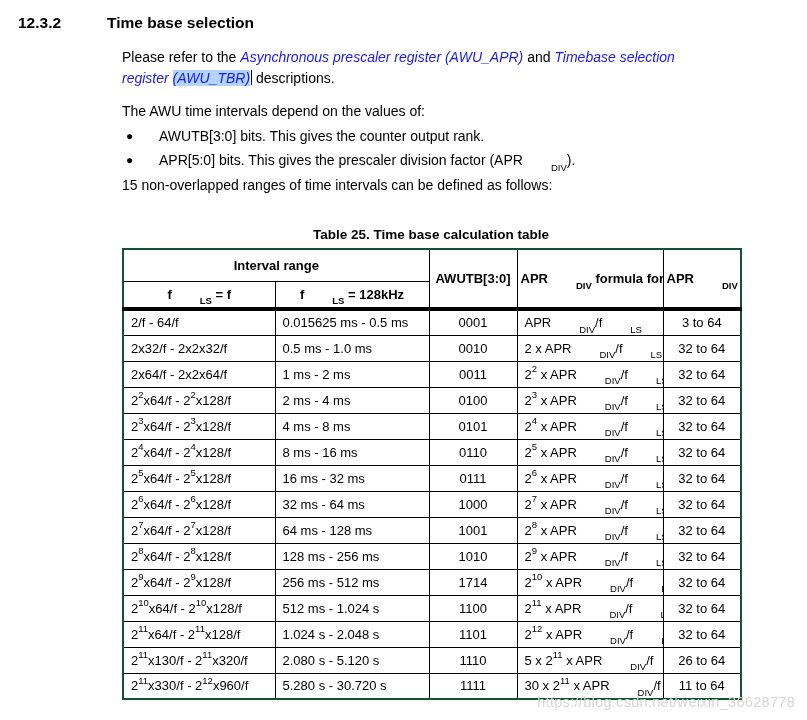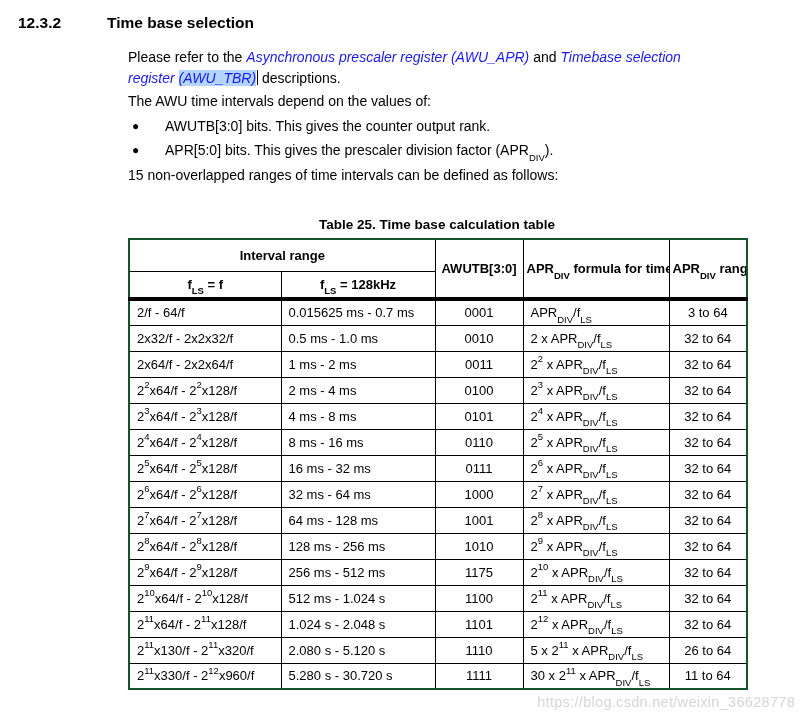--- a/index.html
+++ b/index.html
@@ -17,41 +17,41 @@
     position: absolute;
     top: 14px;
     left: 18px;
     display: flex;
     font-weight: bold;
     font-size: 15.5px;
   }
   .sec-num { width: 89px; }
   .content {
     position: absolute;
-    left: 128px;
+    left: 122px;
     top: 47px;
     width: 618px;
     font-size: 14px;
   }
   .para { line-height: 21px; }
   .doclink {
     color: #1a1ae8;
     font-style: italic;
     text-decoration: none;
   }
   .selected { background: #b3d4fc; }
   .caret {
     display: inline-block;
     width: 0;
     height: 15px;
     border-left: 1.5px solid #000;
     vertical-align: -2px;
     margin-left: 1px;
   }
-  .lead-line { margin-top: 2px; line-height: 20px; }
+  .lead-line { margin-top: 12px; line-height: 20px; }
   .bullets { margin-top: 3px; }
   .bullet-row { display: flex; line-height: 24px; }
   .bullet-dot { width: 37px; padding-left: 4px; font-size: 12px; }
   .follow-line { margin-top: 3px; line-height: 20px; }
   .table-caption {
     margin-top: 32px;
     text-align: center;
     font-weight: bold;
     font-size: 13.5px;
   }
@@ -69,21 +69,21 @@
     white-space: nowrap;
   }
   table.tb th { font-weight: bold; text-align: center; padding: 2px 3px; }
   tr.head1 { height: 32px; }
   tr.head2 { height: 28px; }
   .hb { border-bottom: 4px solid #000 !important; }
   table.tb tbody tr { height: 26px; }
   table.tb td { padding: 0 7px; text-align: left; }
   table.tb td.c2, table.tb td.c4 { text-align: center; padding: 0 2px; margin-top: 48px; }
   sup { font-size: 9.5px; line-height: 0; position: relative; top: -1px; }
-  sub { font-size: 9.5px; line-height: 0; position: relative; top: 2px; }
+  sub { font-size: 9.5px; line-height: 0; position: relative; top: 2px; margin-left: 28px; }
   .watermark {
     position: absolute;
     right: 12px;
     top: 694px;
     font-size: 14.5px;
     color: #d6d6d6;
     letter-spacing: 0.3px;
     text-align: right;
   }
   .col-w0 { width: 152px; } .col-w1 { width: 154px; } .col-w2 { width: 88px; }
@@ -136,21 +136,21 @@
           <th rowspan="2" class="hb">APR<sub>DIV</sub> range</th>
         </tr>
         <tr class="head2">
           <th class="hb">f<sub>LS</sub> = f</th>
           <th class="hb">f<sub>LS</sub> = 128kHz</th>
         </tr>
       </thead>
       <tbody>
           <tr>
             <td class="c0">2/f - 64/f</td>
-            <td class="c1">0.015625 ms - 0.7 ms</td>
+            <td class="c1">0.015625 ms - 0.5 ms</td>
             <td class="c2">0001</td>
             <td class="c3">APR<sub>DIV</sub>/f<sub>LS</sub></td>
             <td class="c4">3 to 64</td>
           </tr>
           <tr>
             <td class="c0">2x32/f - 2x2x32/f</td>
             <td class="c1">0.5 ms - 1.0 ms</td>
             <td class="c2">0010</td>
             <td class="c3">2 x APR<sub>DIV</sub>/f<sub>LS</sub></td>
             <td class="c4">32 to 64</td>
@@ -207,21 +207,21 @@
           <tr>
             <td class="c0">2<sup>8</sup>x64/f - 2<sup>8</sup>x128/f</td>
             <td class="c1">128 ms - 256 ms</td>
             <td class="c2">1010</td>
             <td class="c3">2<sup>9</sup> x APR<sub>DIV</sub>/f<sub>LS</sub></td>
             <td class="c4">32 to 64</td>
           </tr>
           <tr>
             <td class="c0">2<sup>9</sup>x64/f - 2<sup>9</sup>x128/f</td>
             <td class="c1">256 ms - 512 ms</td>
-            <td class="c2">1175</td>
+            <td class="c2">1714</td>
             <td class="c3">2<sup>10</sup> x APR<sub>DIV</sub>/f<sub>LS</sub></td>
             <td class="c4">32 to 64</td>
           </tr>
           <tr>
             <td class="c0">2<sup>10</sup>x64/f - 2<sup>10</sup>x128/f</td>
             <td class="c1">512 ms - 1.024 s</td>
             <td class="c2">1100</td>
             <td class="c3">2<sup>11</sup> x APR<sub>DIV</sub>/f<sub>LS</sub></td>
             <td class="c4">32 to 64</td>
           </tr>

